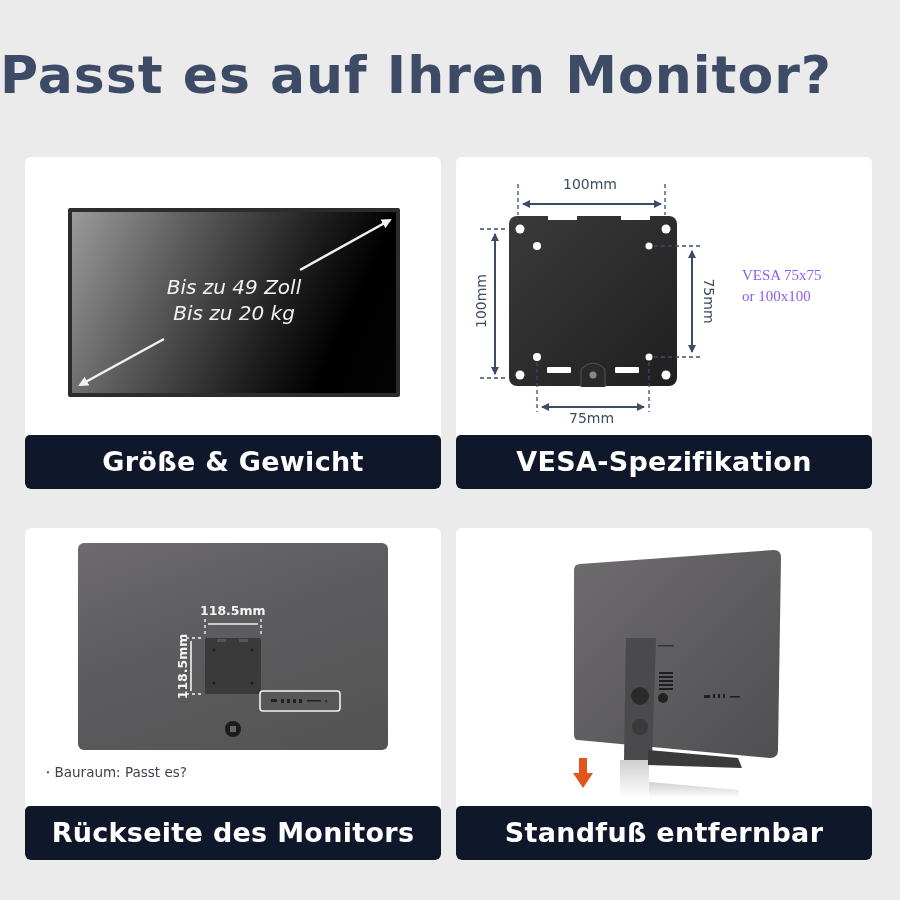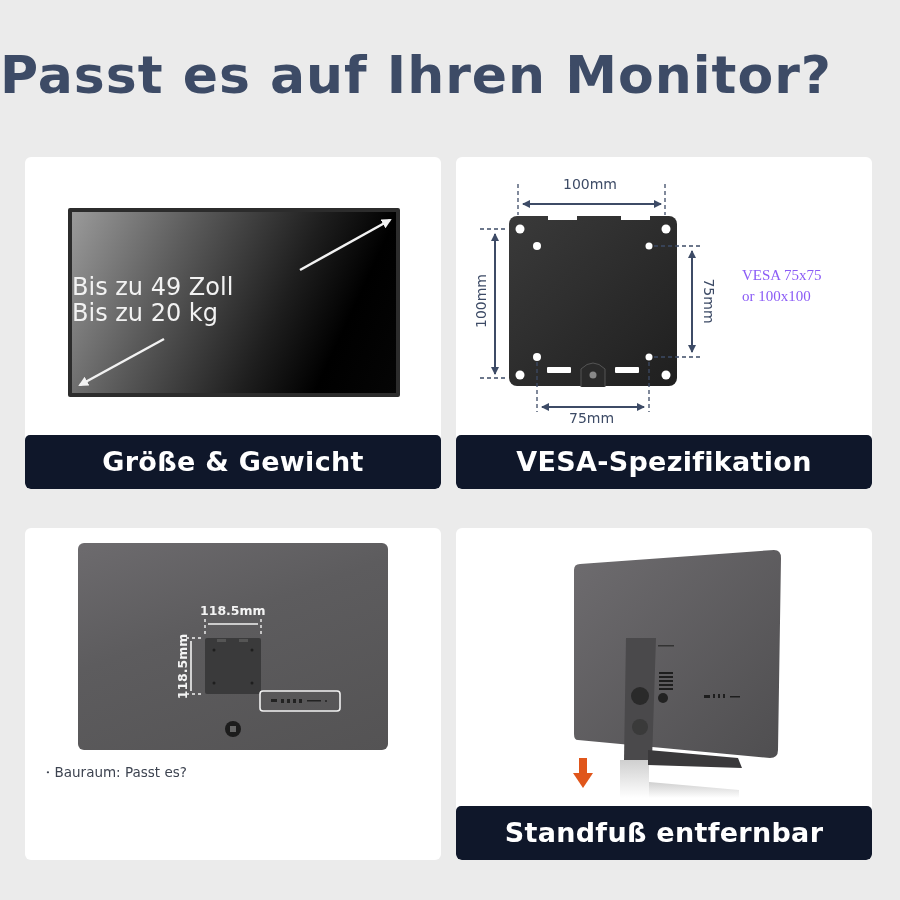--- a/index.html
+++ b/index.html
@@ -31,23 +31,24 @@
   .tv {
     position: absolute; left: 43px; top: 51px; width: 332px; height: 189px;
     background: #2c2c2c; border-radius: 2px; padding: 4px;
   }
   .tv-screen {
     width: 100%; height: 100%;
     background: linear-gradient(115deg, #9a9a9a 0%, #5c5c5c 30%, #1e1e1e 62%, #000 80%, #050505 100%);
     position: relative;
   }
   .tv-text {
-    position: absolute; left: 0; top: 62px; width: 100%; text-align: left;
-    color: #f2f2f2; font-size: 24px; line-height: 26px;
+    position: absolute; left: 0; top: 62px; width: 100%; text-align: center;
+    color: #f2f2f2; font-size: 20px; line-height: 26px;
     font-family: "DejaVu Sans", sans-serif;
+    font-style: italic;
   }
   .tv svg { position: absolute; left: 4px; top: 4px; }
 
   
   .vesa-svg { position: absolute; left: 0; top: 0; }
   .vesa-note {
     position: absolute; left: 286px; top: 108px; color: #8b5cf6;
     font-size: 15px; line-height: 21px; font-family: Liberation Serif, serif;
   }
   .dim-label { position: absolute; color: #3d4b66; font-size: 14px; font-family: "DejaVu Sans", sans-serif; }
@@ -190,20 +191,21 @@
       </g>
       <circle cx="155" cy="186" r="8" fill="#1c1c1c"></circle>
       <rect x="152" y="183" width="6" height="6" fill="#666"></rect>
     </svg>
     <div class="white-dim" style="left:122px; top:60px;">118.5mm</div>
     <div class="white-dim" style="left:72px; top:116px; transform: rotate(-90deg);">118.5mm</div>
   </div>
   <div class="notes">
     <div>・Bauraum: Passt es?</div>
   </div>
+  <div class="label">Rückseite des Monitors</div>
 </div>
 
 <div class="card" id="card4">
   <svg class="stand-svg" width="416" height="280">
     <defs>
       <linearGradient id="mbg" x1="0" y1="0" x2="1" y2="1">
         <stop offset="0" stop-color="#6e6c6f"></stop>
         <stop offset="1" stop-color="#4f4e50"></stop>
       </linearGradient>
       <linearGradient id="fade" x1="0" y1="0" x2="0" y2="1">

